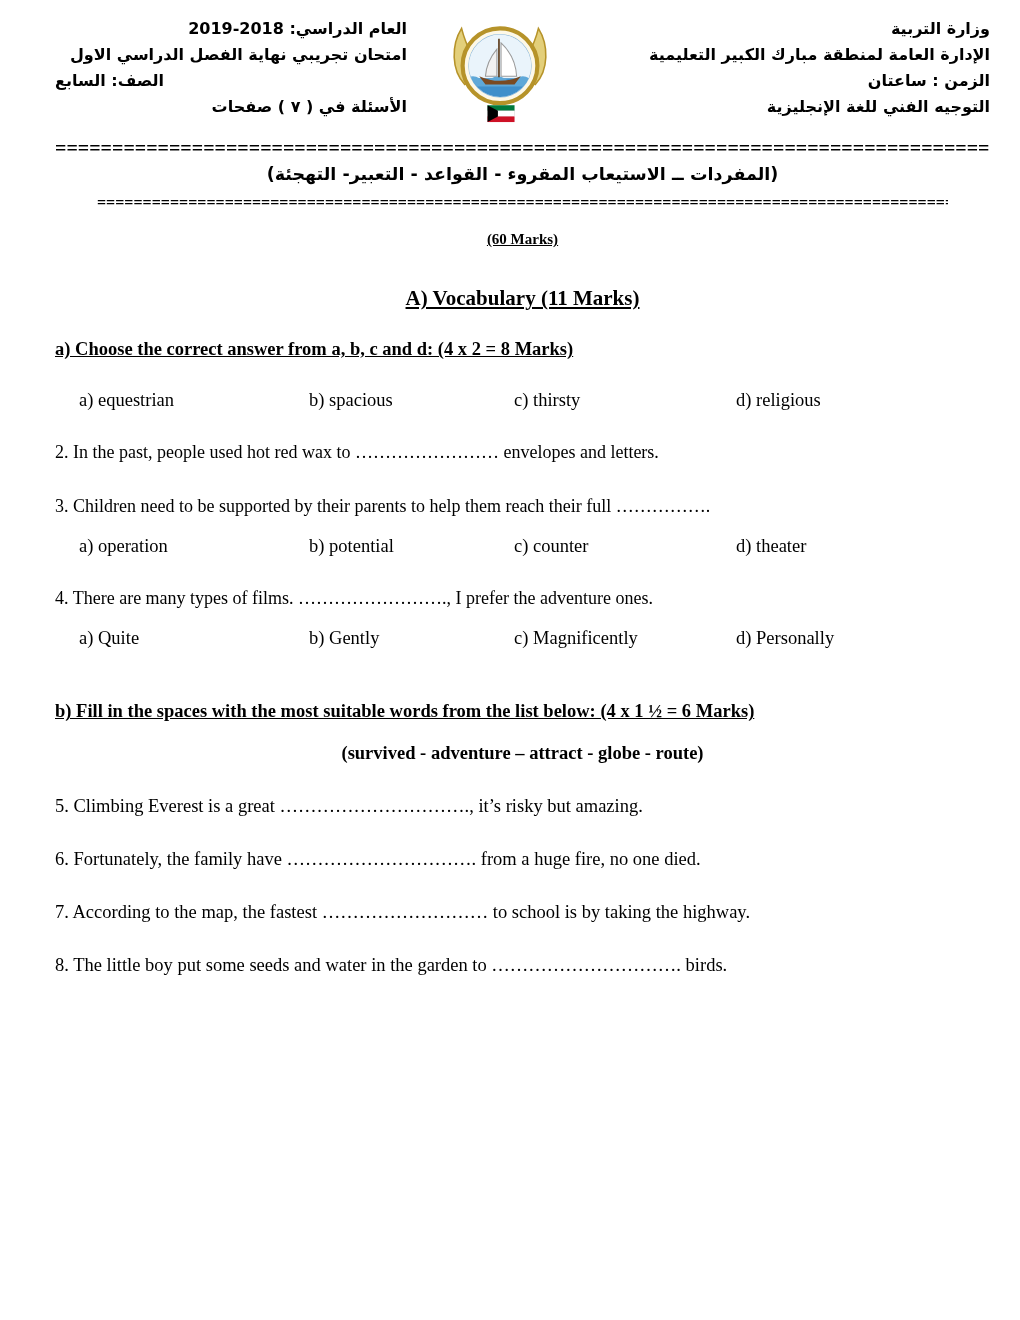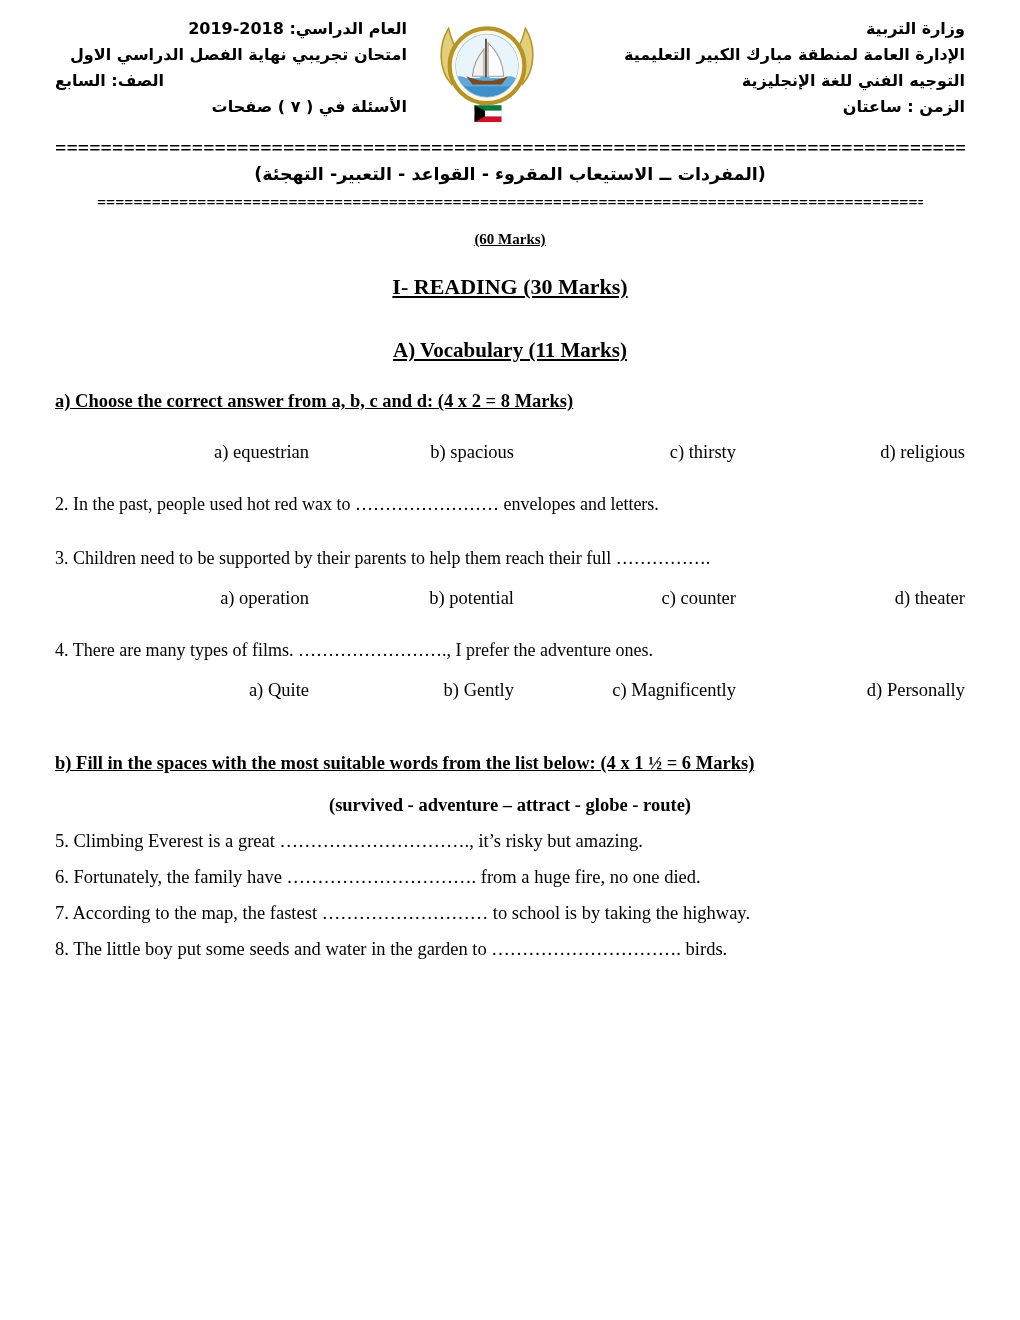--- a/index.html
+++ b/index.html
@@ -1,21 +1,21 @@
 <!DOCTYPE html>
 <html><head>
 <meta charset="utf-8">
 <style>
   * { margin:0; padding:0; box-sizing:border-box; }
   html, body { background:#ffffff; }
   body {
     width:1020px; min-height:1320px; margin:0 auto;
     color:#000; font-family:"Liberation Serif", serif;
   }
-  .page { padding:16px 55px 40px 55px; }
+  .page { padding:16px 30px 40px 55px; }
 
   
   .header { display:flex; justify-content:space-between; align-items:flex-start; }
   .hdr-block {
     font-family:"DejaVu Sans", sans-serif; font-weight:bold;
     font-size:16px; line-height:1.62; direction:rtl; text-align:right;
   }
   .hdr-left  { width:352px; }
   .hdr-right { width:398px; }
   .align-left { text-align:left; }
@@ -48,26 +48,26 @@
   .sec-heading {
     font-weight:bold; text-decoration:underline;
     font-size:18.5px; margin-top:28px;
   }
   .sec-b { margin-top:52px; }
 
   .qa { margin-top:30px; }
   .question { font-size:18px; line-height:1.3; }
   .options {
     display:grid; grid-template-columns:230px 205px 222px 1fr;
-    padding-left:24px; font-size:18.5px; margin-top:18px;text-align:right;
+    padding-left:24px; font-size:18.5px; margin-top:18px;
   }
   .option { white-space:nowrap; }
 
   .word-bank { text-align:center; font-weight:bold; font-size:18.5px; margin-top:21px; }
-  .fill-q { font-size:18.5px; margin-top:15px; }
+  .fill-q { font-size:18.5px; margin-top:32px; }
 </style>
 </head>
 <body>
 
 <div class="page">
 
   <div class="header">
     <div class="hdr-block hdr-left">
       <div>العام الدراسي: 2018-2019</div>
       <div>امتحان تجريبي نهاية الفصل الدراسي الاول</div>
@@ -105,35 +105,34 @@
           <rect x="36" y="89.4" width="26" height="5.4" fill="#ffffff" stroke="#bbbbbb" stroke-width="0.3"></rect>
           <rect x="36" y="94.8" width="26" height="5.4" fill="#ce1126"></rect>
           <polygon points="36,84 46,89.4 46,94.8 36,100.2" fill="#000000"></polygon>
         </g>
       </svg>
     </div>
 
     <div class="hdr-block hdr-right">
       <div>وزارة التربية</div>
       <div>الإدارة العامة لمنطقة مبارك الكبير التعليمية</div>
+      <div>الزمن : ساعتان</div>
       <div>التوجيه الفني للغة الإنجليزية</div>
-      <div>الزمن : ساعتان</div>
     </div>
   </div>
 
   <div class="rule-heavy">==========================================================================================================================================================</div>
 
   <div class="title-ar">(المفردات ــ الاستيعاب المقروء - القواعد - التعبير- التهجئة)</div>
 
   <div class="rule-light-wrap">
     <div class="rule-light">==========================================================================================================================================================</div>
   </div>
 
   <div class="h-center h-marks">(60 Marks)</div>
-  <div class="h-center h-reading">I- READING (30 Marks)</div>
   <div class="h-center h-vocab">A) Vocabulary (11 Marks)</div>
 
   <div class="sec-heading">a) Choose the correct answer from a, b, c and d: (4 x 2 = 8 Marks)</div>
 
   <div class="qa">
     <div class="options">
       <span class="option">a) equestrian</span>
       <span class="option">b) spacious</span>
       <span class="option">c) thirsty</span>
       <span class="option">d) religious</span>

